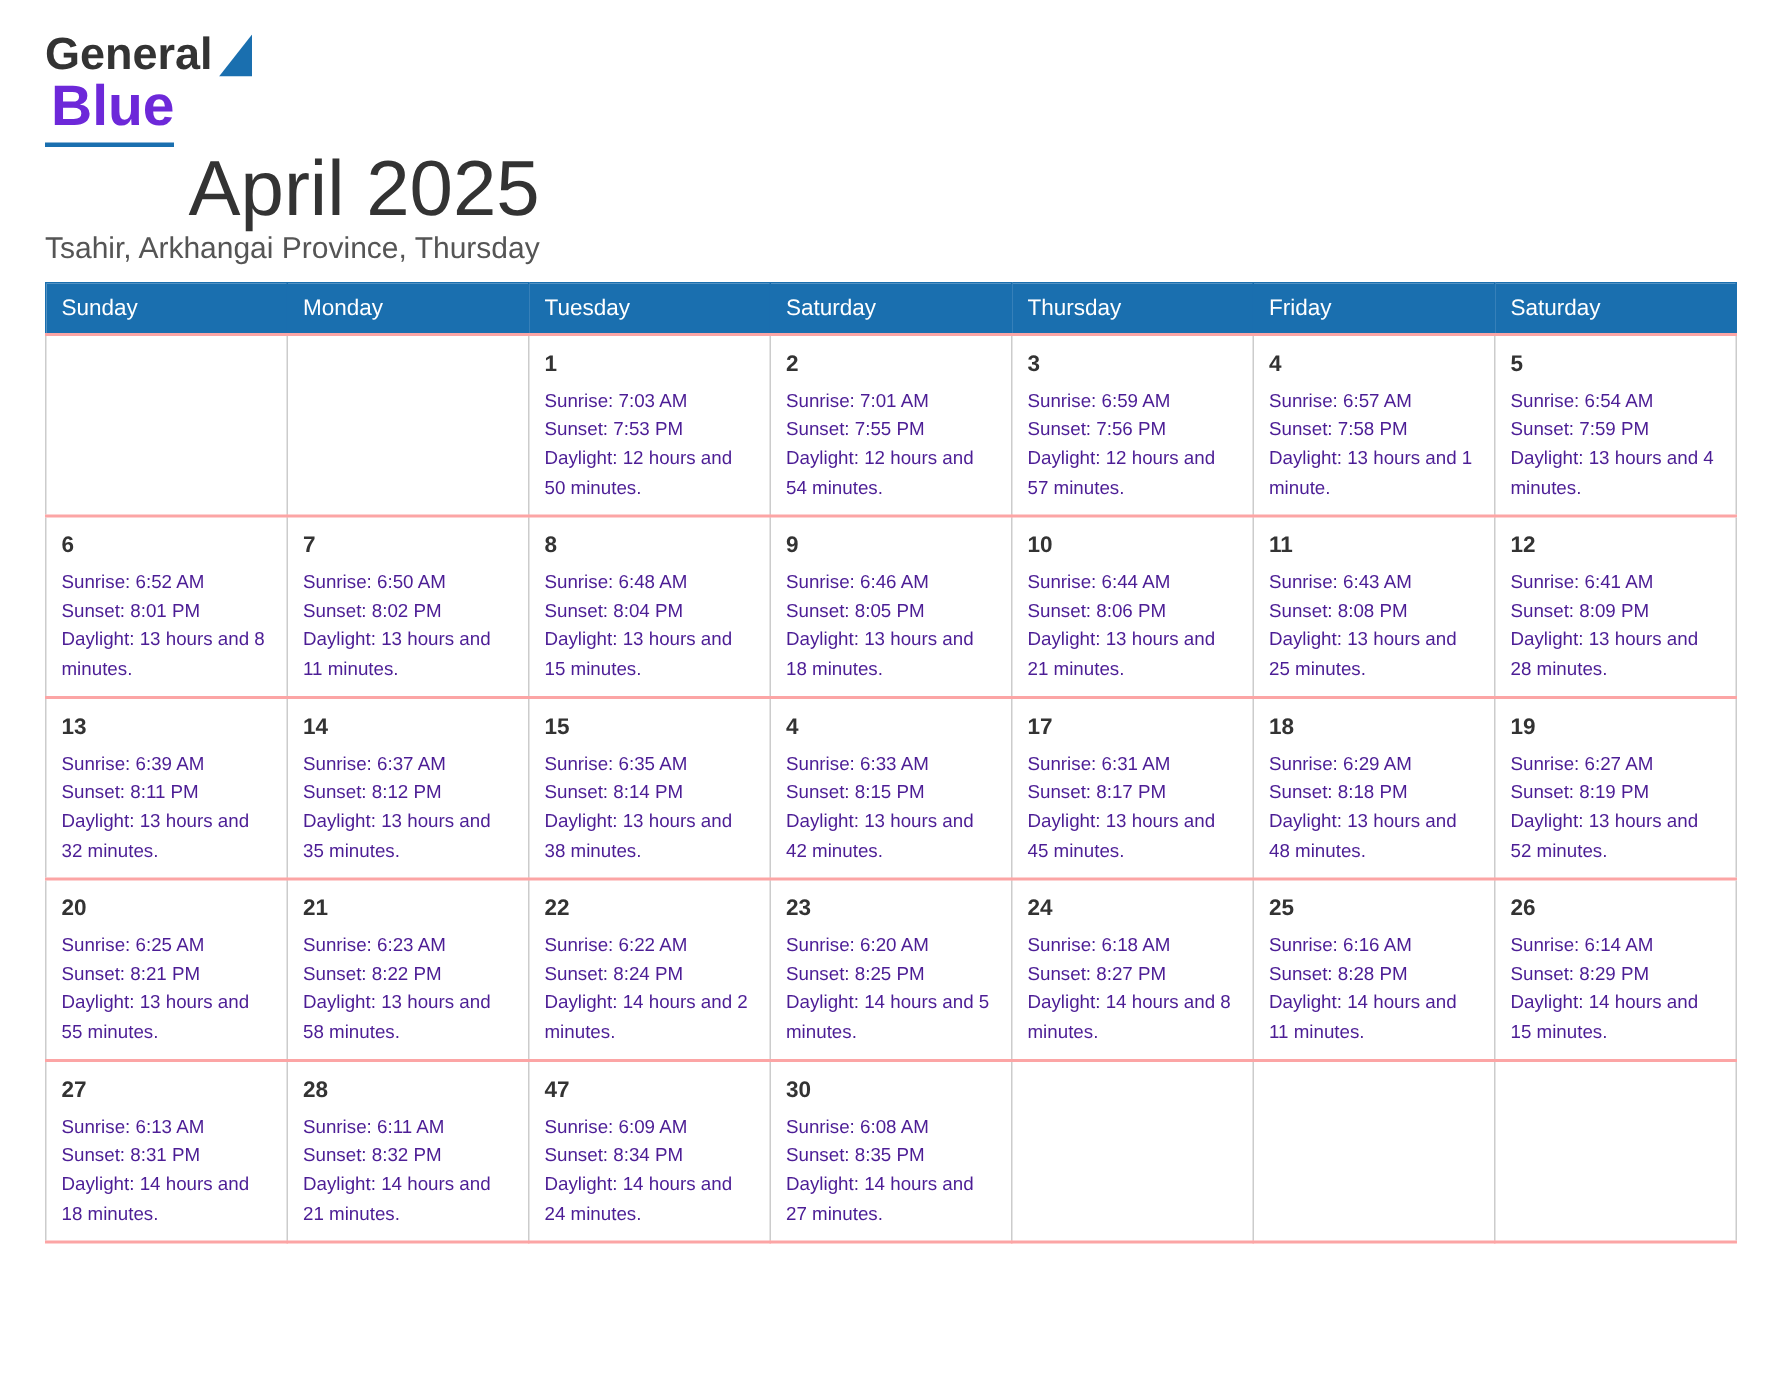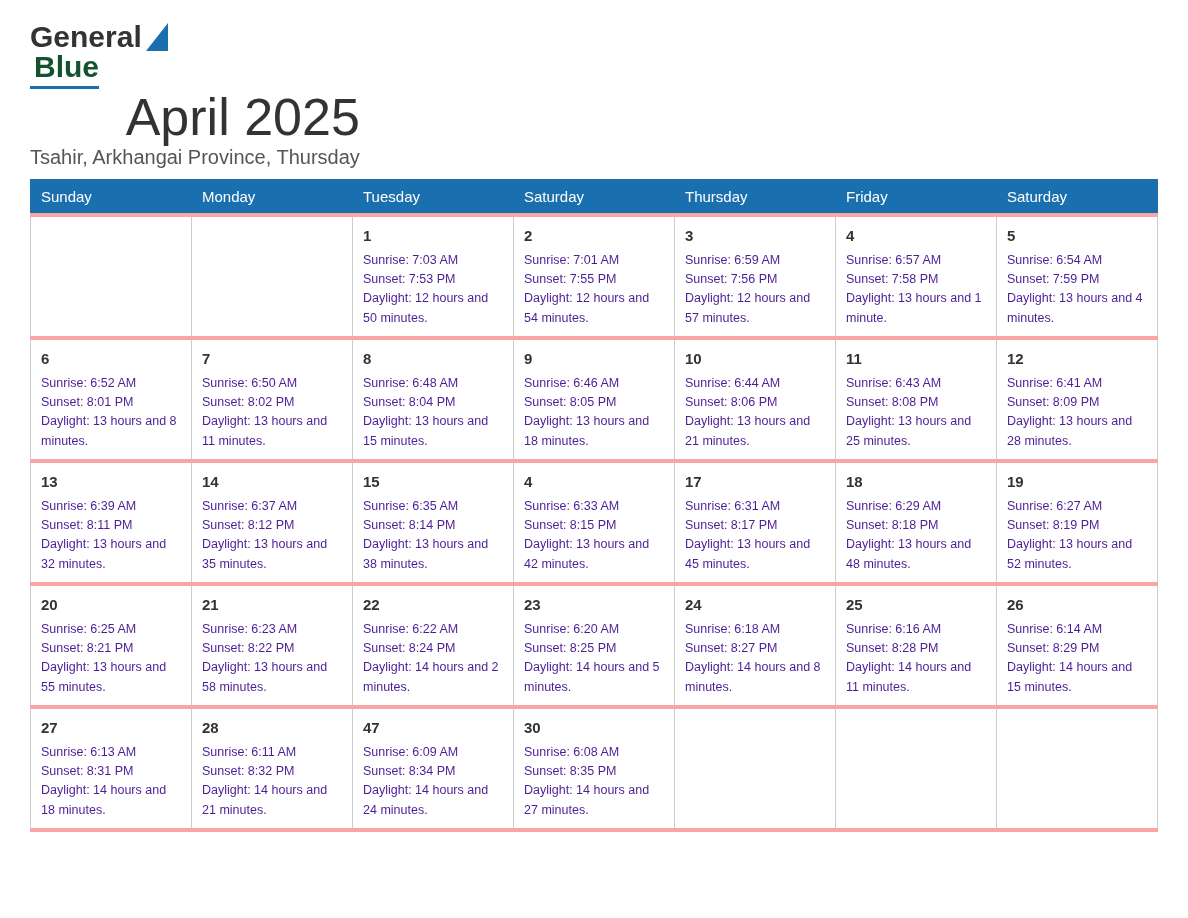--- a/index.html
+++ b/index.html
@@ -52,21 +52,21 @@
     }
     .calendar td {
       vertical-align: top;
       padding: 8px 10px;
       border: 1px solid #ccc;
       width: 14.28%;
       font-size: 13px;
       line-height: 1.5;
     }
     .calendar tr {
-      border-bottom: 4px solid #fca5a5;
+      border-bottom: 2px solid #fca5a5;
     }
     .day-number {
       font-size: 15px;
       font-weight: bold;
       margin-bottom: 3px;
     }
     .day-info {
       font-size: 12.5px;
       color: #4c1d95;
       line-height: 1.55;
@@ -85,21 +85,21 @@
 
 <div class="header">
   <div class="logo">
     <div class="logo-wrapper">
       <span style="font-size:30px; font-weight:bold; color:#333;">General</span>
       <svg width="22" height="28" viewBox="0 0 22 28">
         <polygon points="0,28 22,28 22,0" fill="#1a6faf"></polygon>
       </svg>
     </div>
     <div style="margin-top:-4px;">
-      <span style="font-size:30px; font-weight:bold; color:#14532d; margin-left:4px;">Blue</span>
+      <span style="font-size:38px; font-weight:bold; color:#6d28d9; margin-left:4px;">Blue</span>
       <div style="height:3px; background:#1a6faf; margin-top:2px; width:100%;"></div>
     </div>
   </div>
   <div class="title-section">
     <div class="month-title">April 2025</div>
     <div class="location-title">Tsahir, Arkhangai Province, Thursday</div>
   </div>
 </div>
 
 <table class="calendar">

